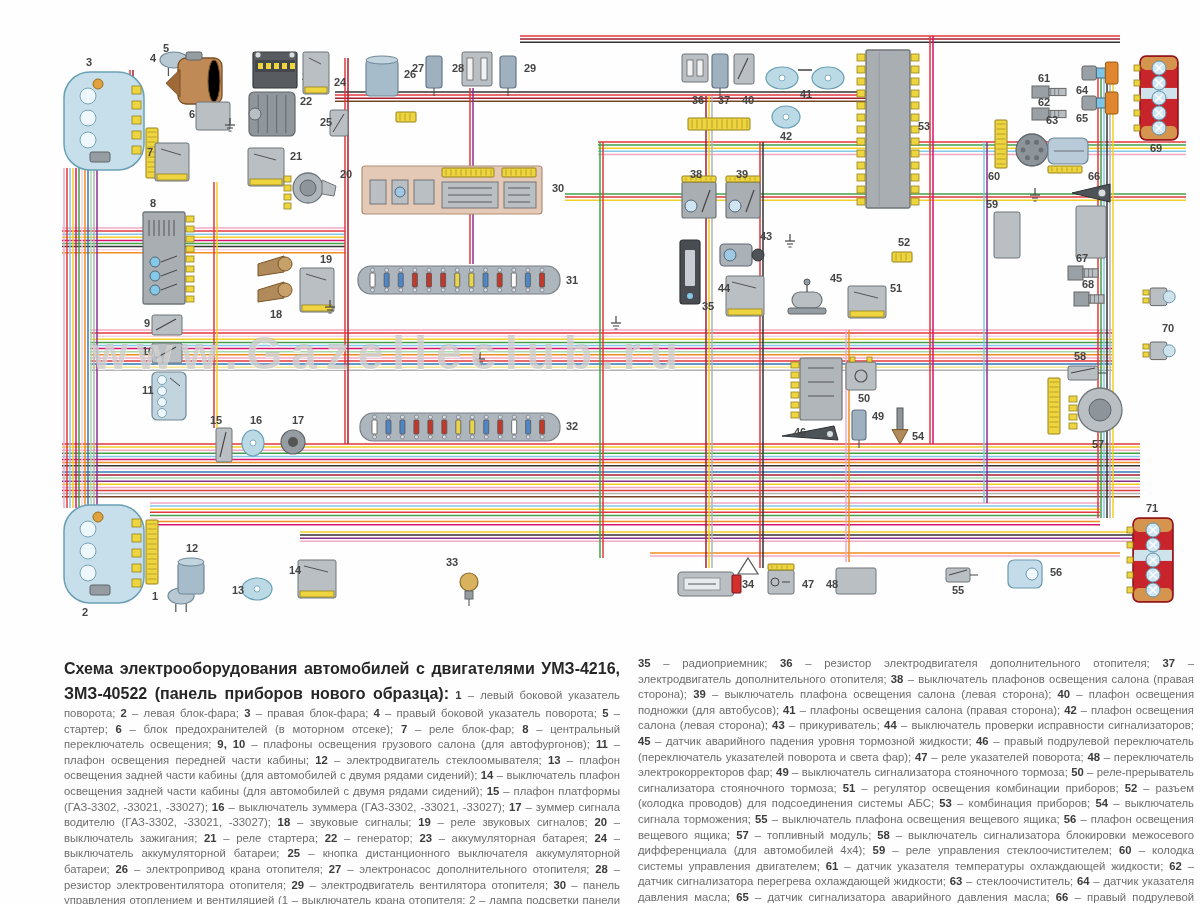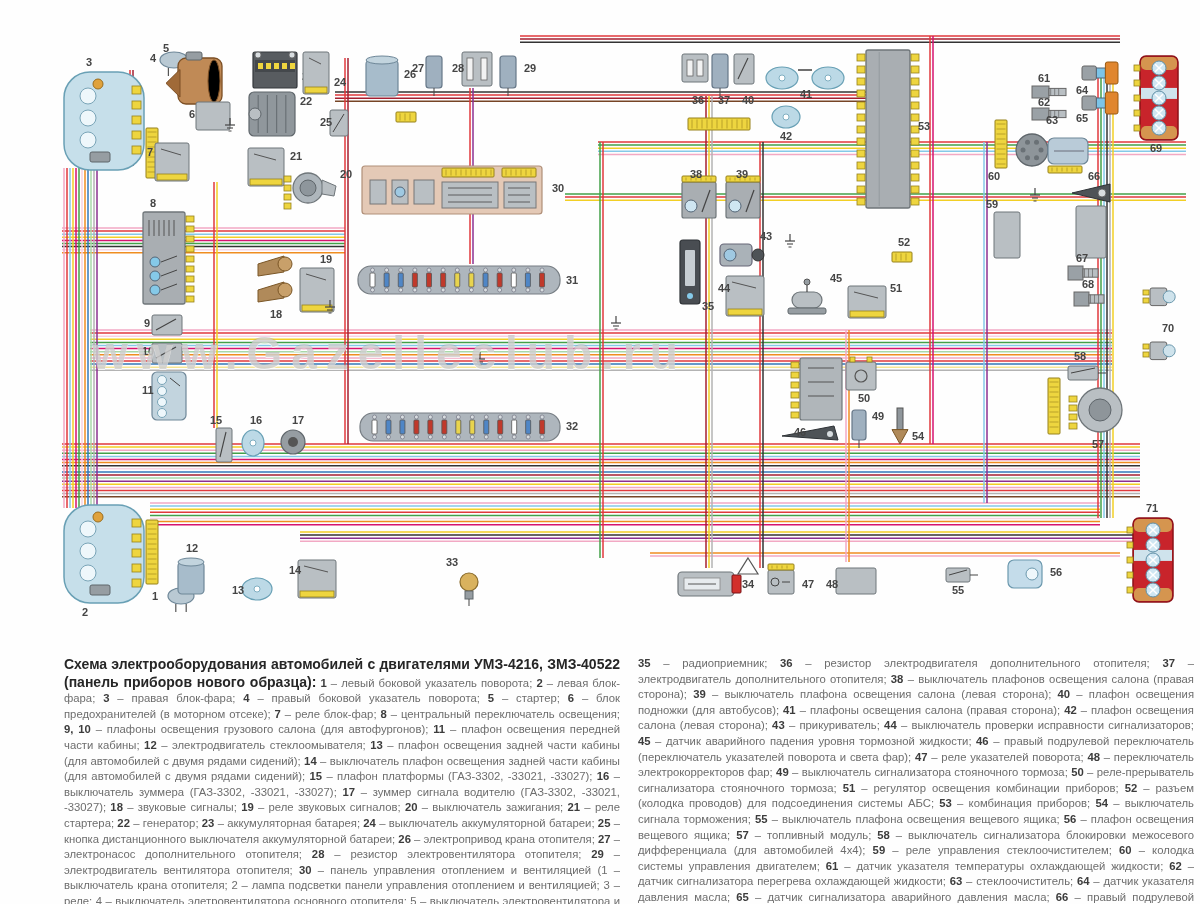--- a/index.html
+++ b/index.html
@@ -16,21 +16,21 @@
     white-space:nowrap;pointer-events:none;
   }
   .legend{
     position:absolute;left:0;top:656px;width:1200px;
     display:flex;gap:18px;padding:0 6px 0 64px;box-sizing:border-box;
   }
   .col{
     width:556px;font-size:11.3px;line-height:15.6px;color:#6d6d6d;
     text-align:justify;
   }
-  .lg-title{font-size:14px;font-weight:bold;color:#262626;line-height:17px;}
+  .lg-title{font-size:16px;font-weight:bold;color:#262626;line-height:25px;}
   .col b{color:#3c3c3c;}
 </style>
 </head>
 <body>
 
 <div class="diagram">
   <svg id="diagram-svg" width="1200" height="650" viewBox="0 0 1200 650">
       <line x1="520" y1="36" x2="1120" y2="36" stroke="#e0393c" stroke-width="1.5"></line>
       <line x1="520" y1="39.1" x2="1120" y2="39.1" stroke="#a41f31" stroke-width="1.5"></line>
       <line x1="520" y1="42.2" x2="1120" y2="42.2" stroke="#333333" stroke-width="1.5"></line>

